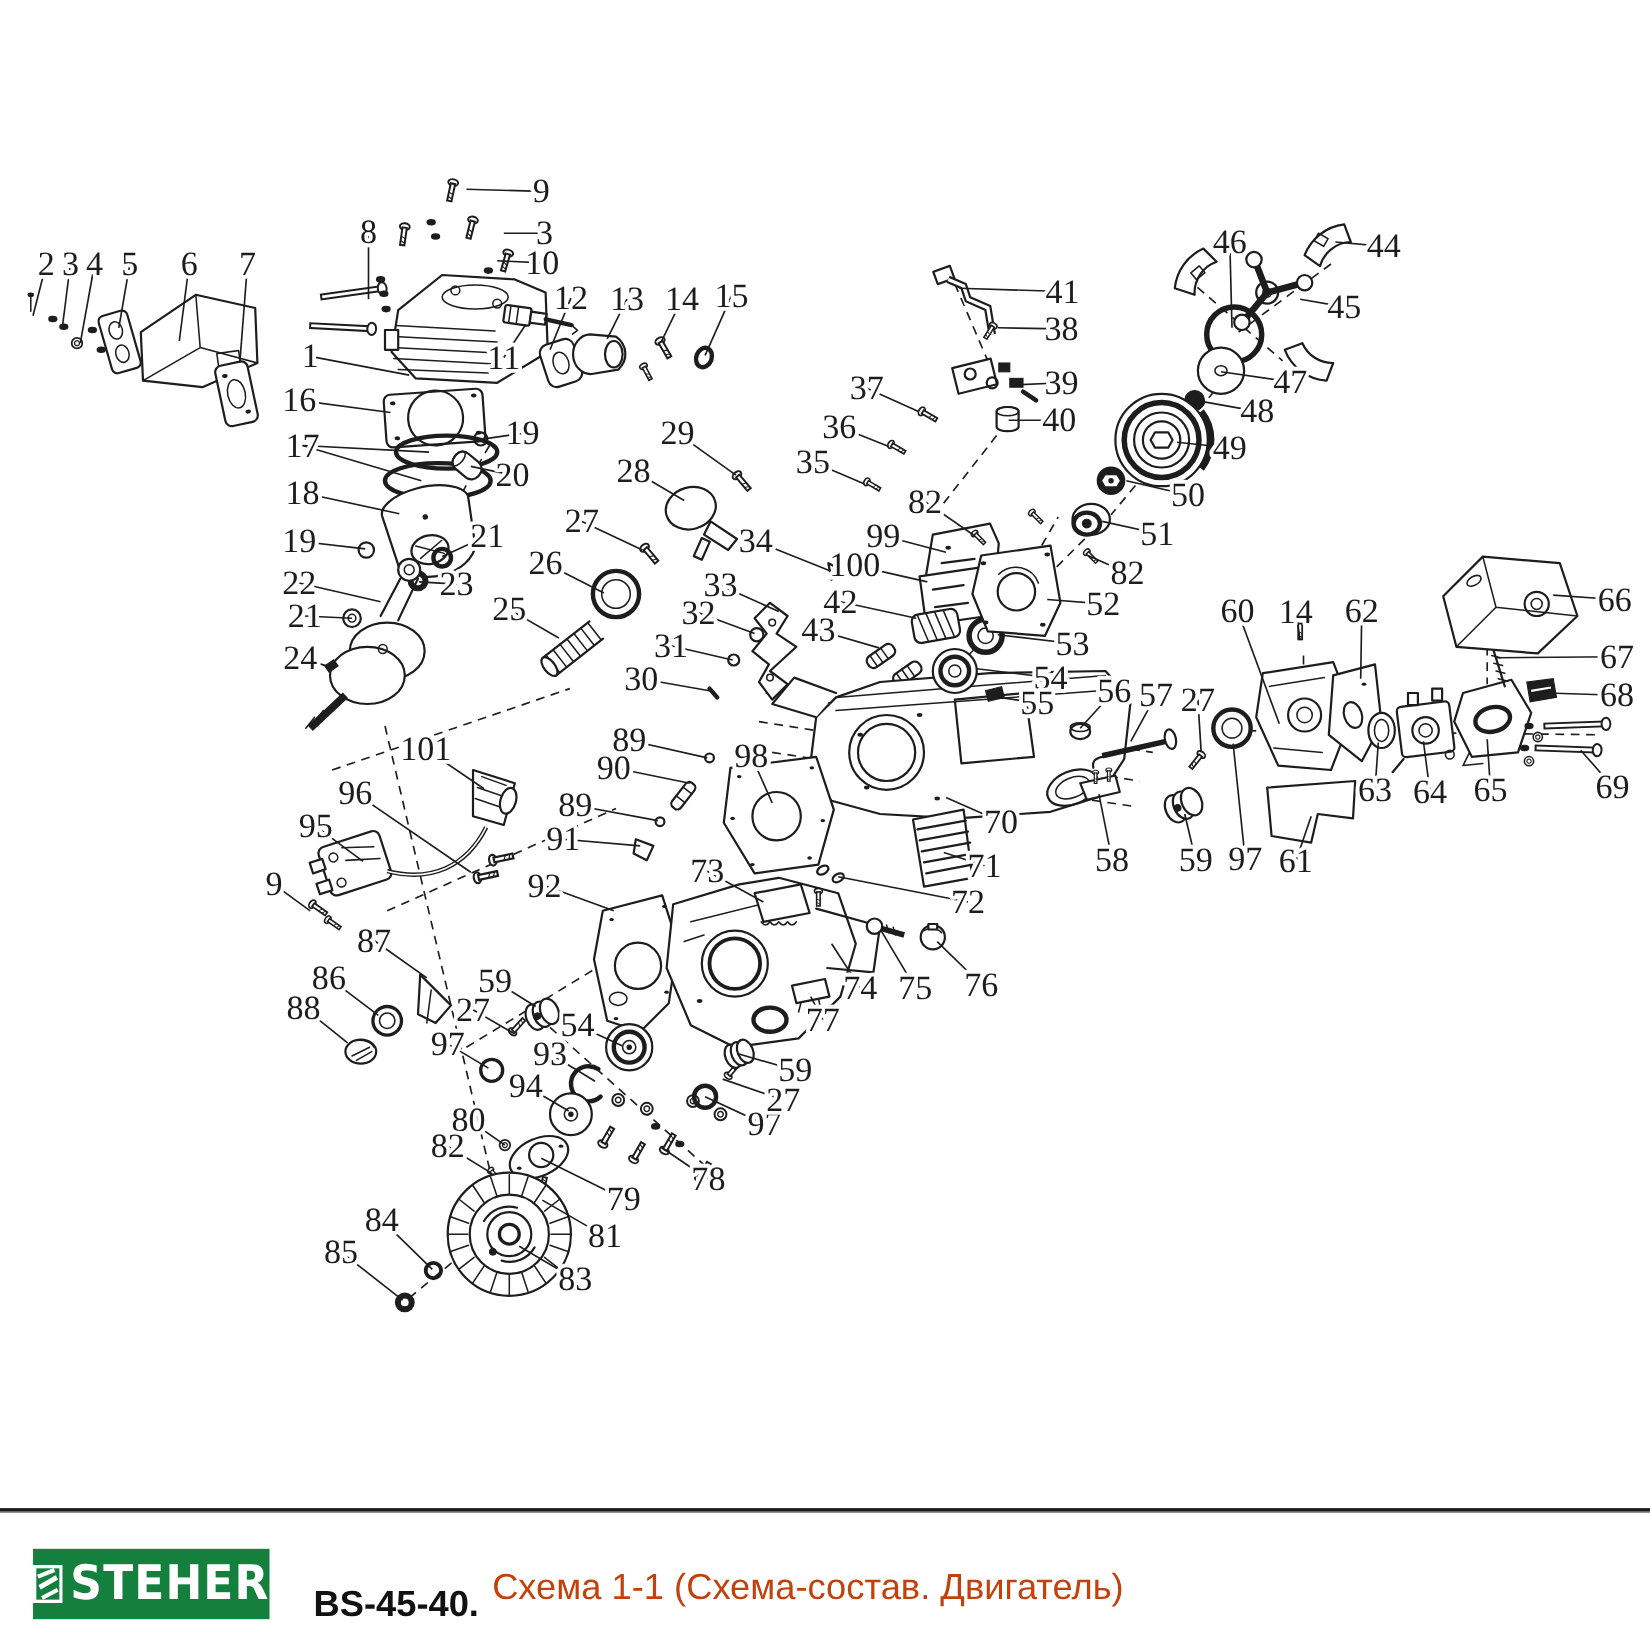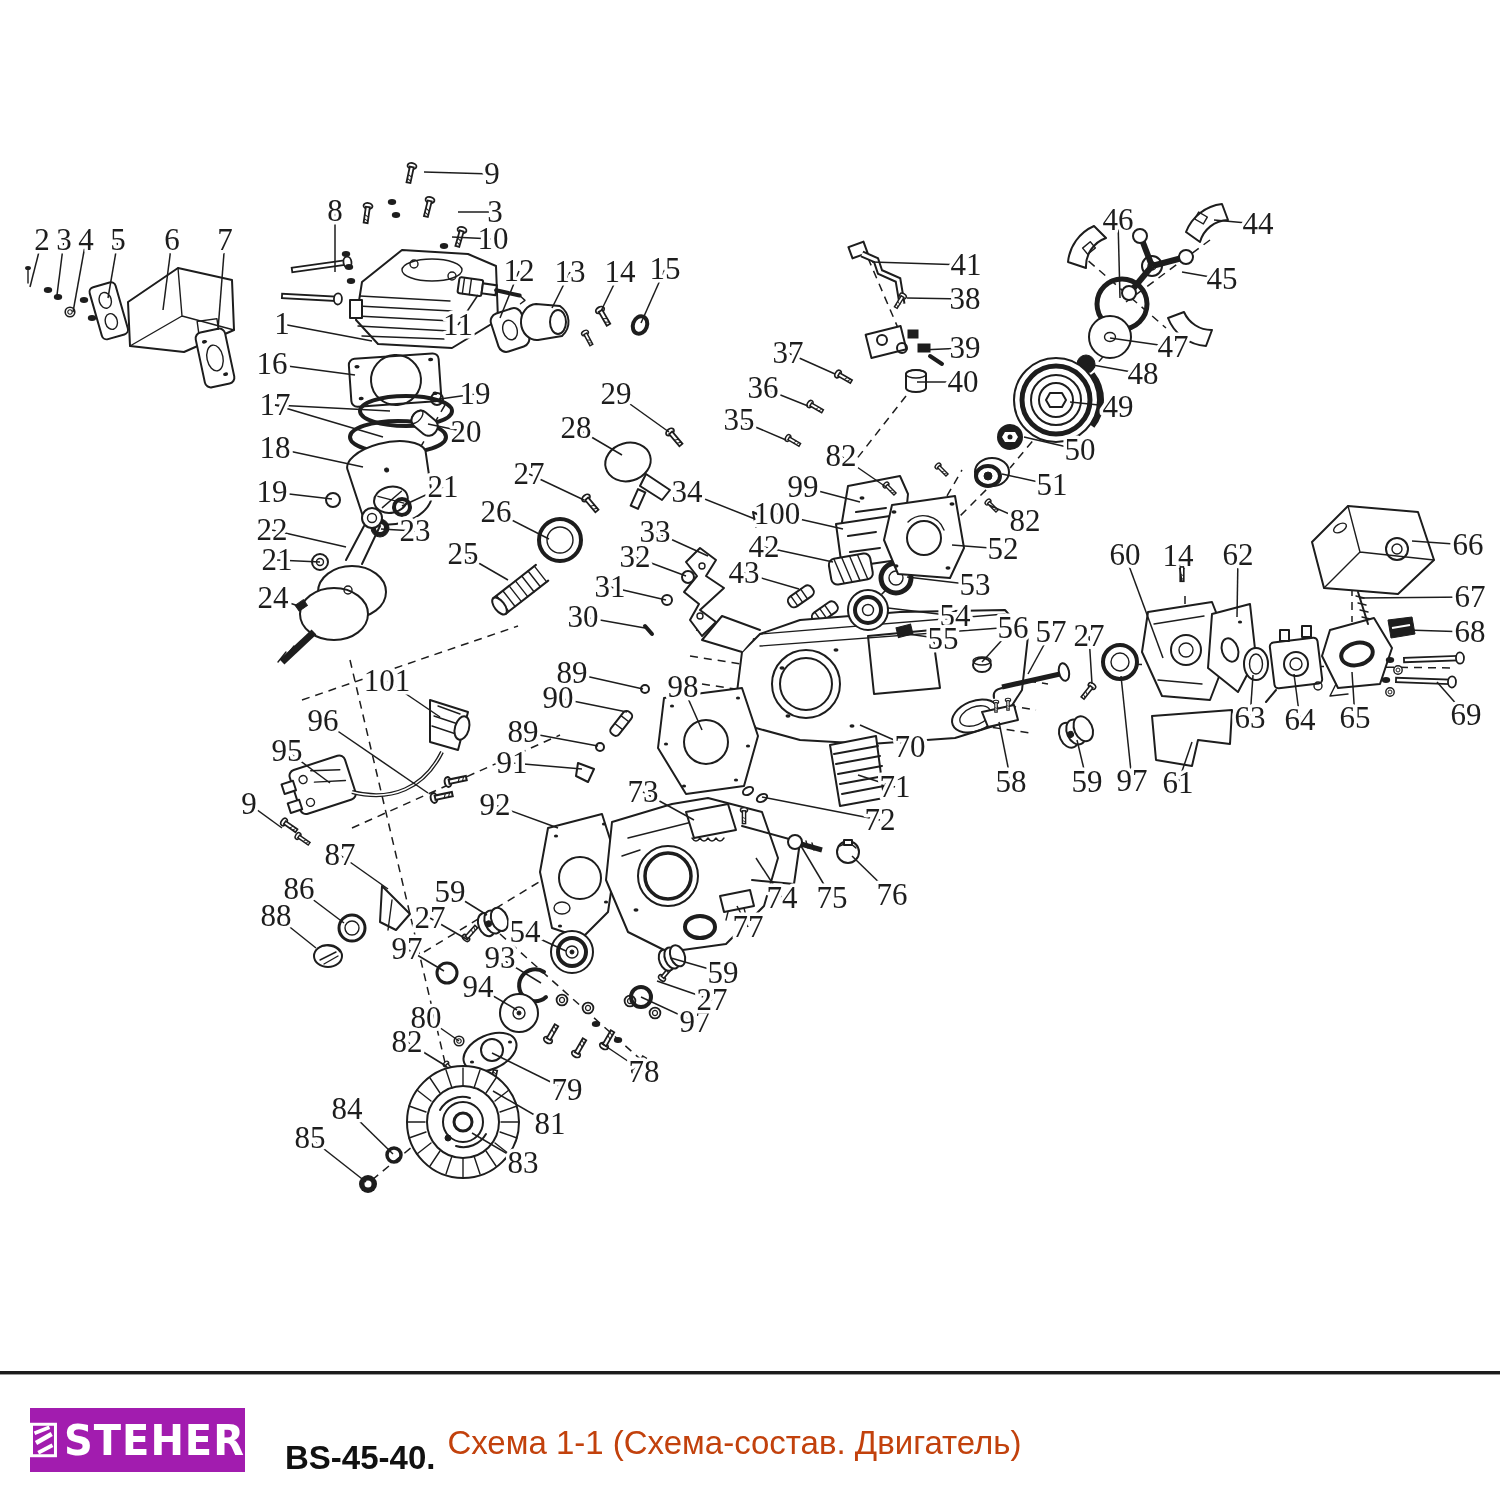--- a/index.html
+++ b/index.html
@@ -7,21 +7,21 @@
         font-family:"Liberation Sans",sans-serif;}
   #diagram-svg{position:absolute;left:0;top:0;}
   #diagram-svg *{vector-effect:none;}
   .part{stroke:#1d1d1d;stroke-width:2;fill:none;stroke-linejoin:round;stroke-linecap:round;}
   .pfill{stroke:#1d1d1d;stroke-width:2;fill:#ffffff;stroke-linejoin:round;stroke-linecap:round;}
   .pink{stroke:#1d1d1d;fill:#1d1d1d;}
   .thin{stroke-width:1.4;}
   .thick{stroke-width:4;}
   #footer-divider{position:absolute;left:0;top:1371px;width:1500px;height:3px;background:#1c1c1c;
         border-bottom:1px solid #9a9a9a;}
-  #logo-box{position:absolute;left:30px;top:1408px;width:215px;height:64px;background:#a21caf;
+  #logo-box{position:absolute;left:30px;top:1408px;width:215px;height:64px;background:#15803d;
         display:flex;align-items:center;justify-content:center;gap:7px;}
   #logo-text{color:#fff;font-family:"DejaVu Sans",sans-serif;font-weight:800;font-size:40px;
         letter-spacing:1px;transform:scaleY(1.08);}
   #title-line{position:absolute;left:285px;top:1418px;height:50px;display:flex;align-items:center;
         gap:12px;font-size:33px;color:#111;}
   #title-model{font-weight:700;margin-top:30px;}
   #title-scheme{font-weight:400;color:#c2410c;}
 </style>
 </head>
 <body>

